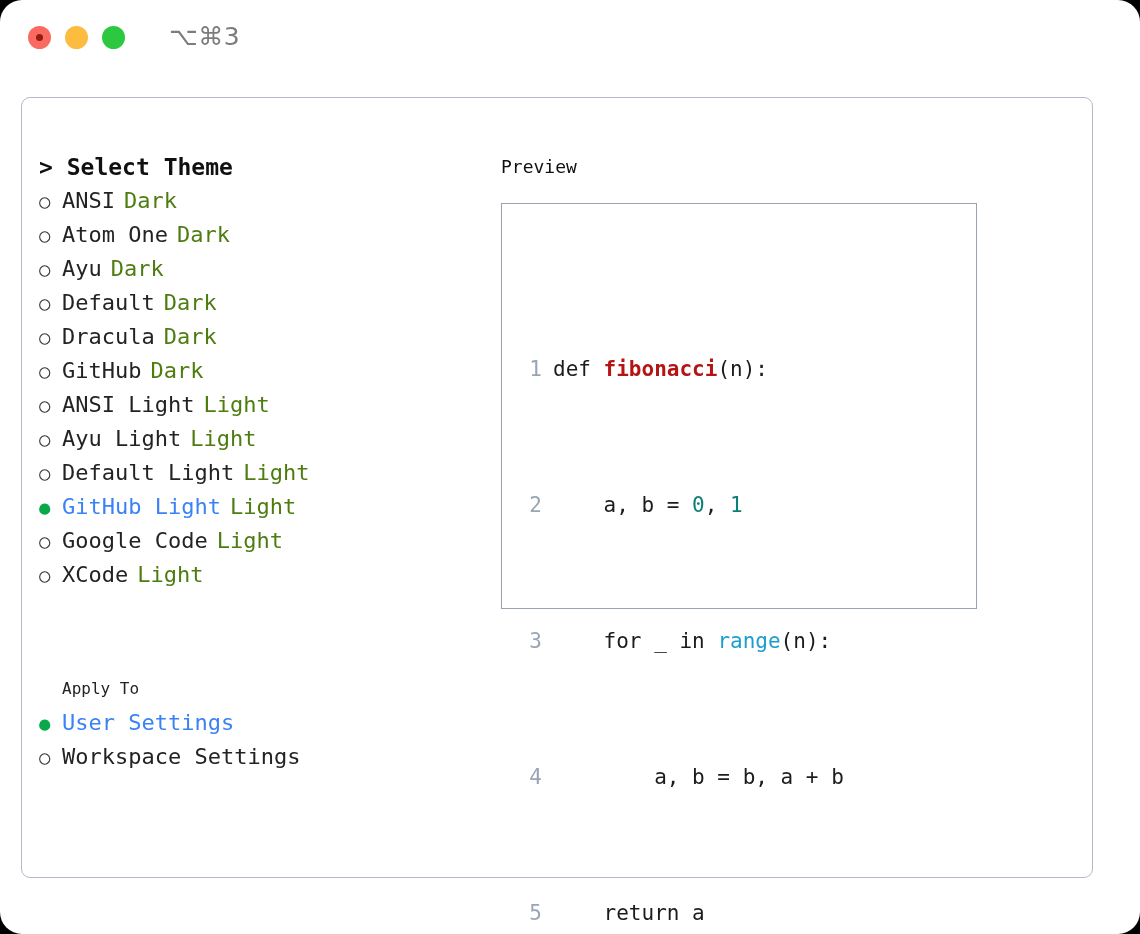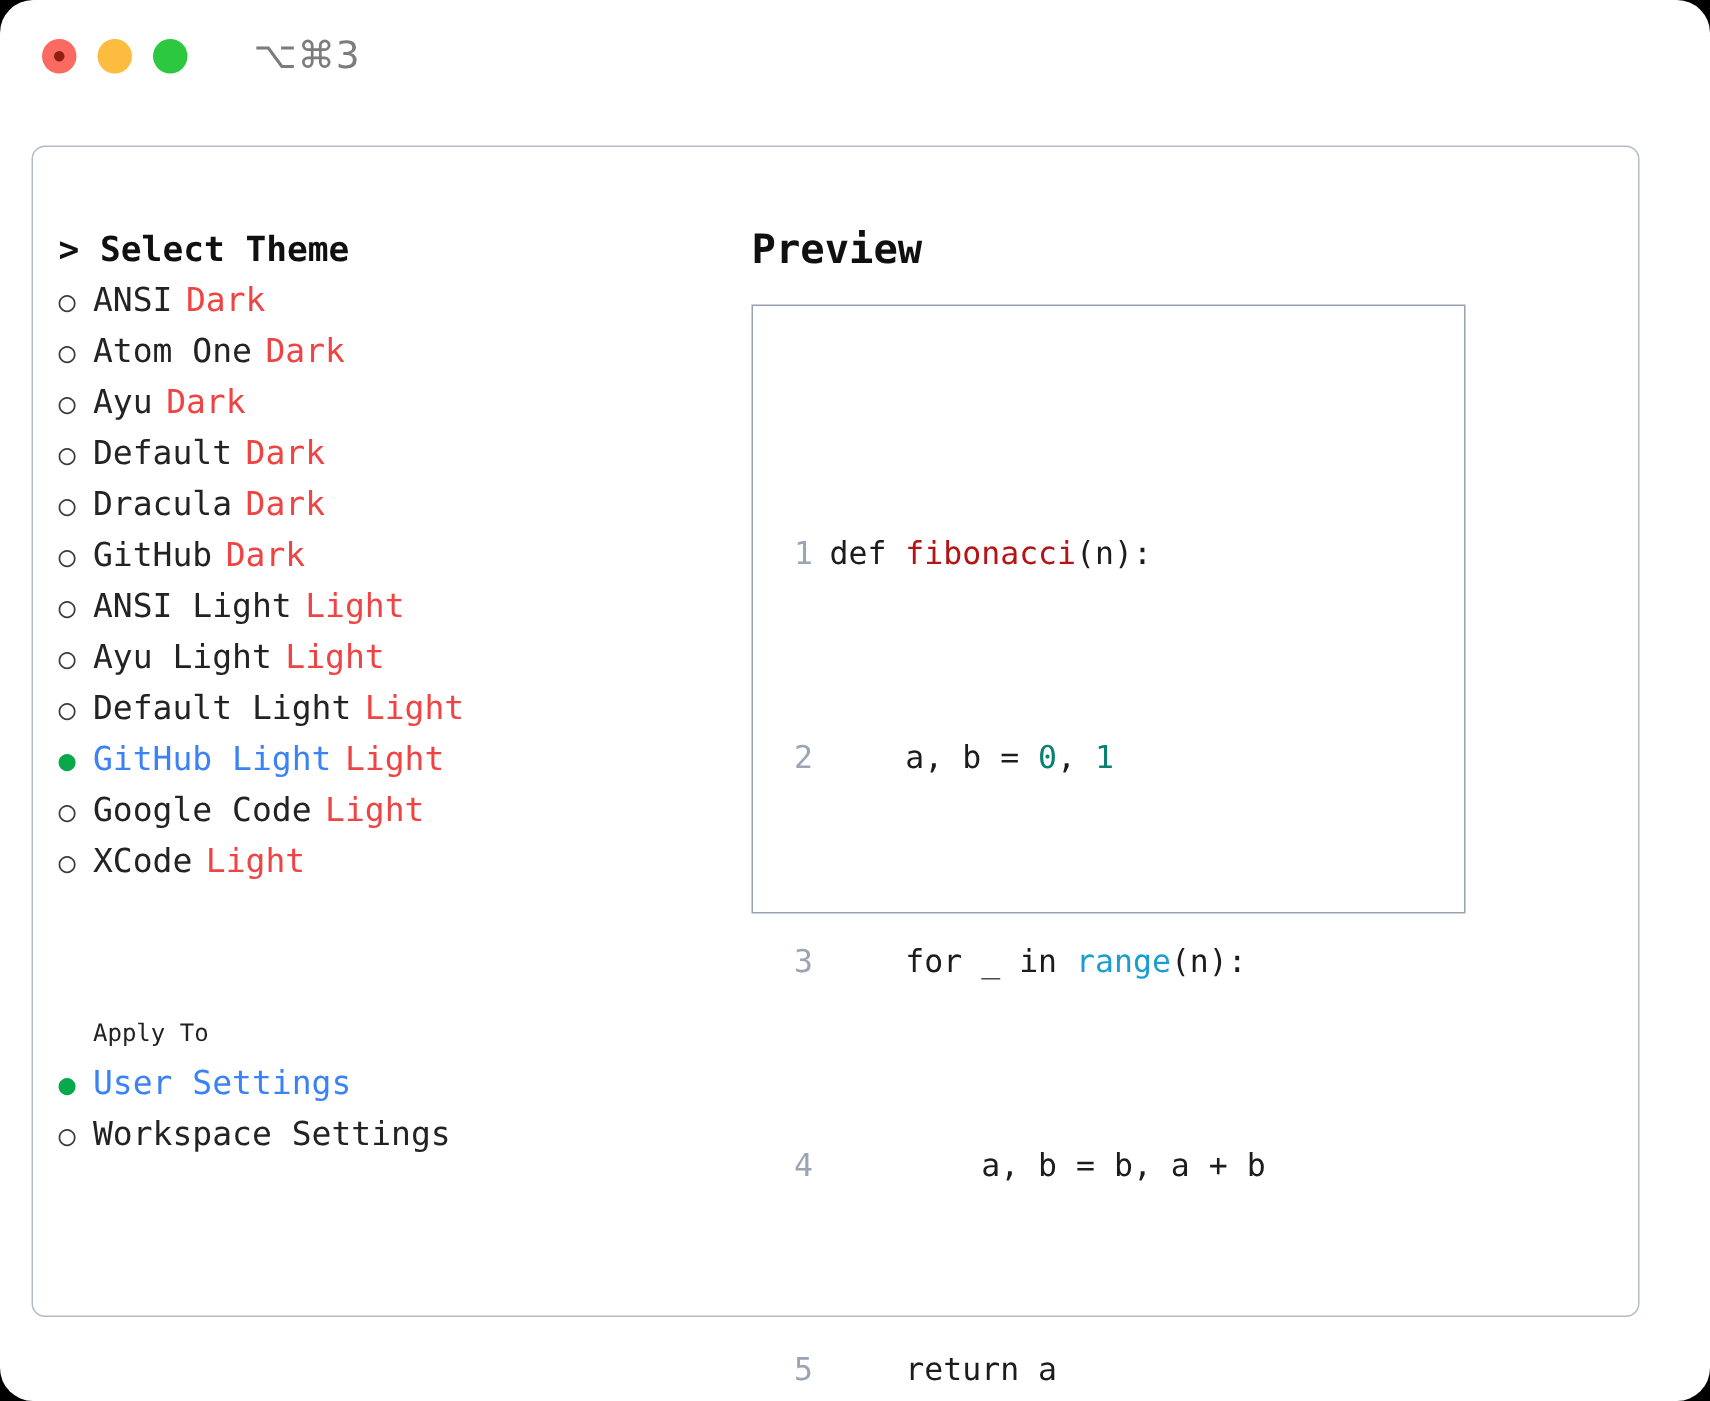--- a/index.html
+++ b/index.html
@@ -109,21 +109,21 @@
     width: 23px;
     flex: 0 0 23px;
     font-size: 19px;
     color: #3b3b3b;
     line-height: 34px;
   }
   .opt-row.is-selected .opt-marker { color: #09a94b; }
   .opt-label { color: #232323; }
   .opt-row.is-selected .opt-label { color: #3b82f6; }
   .opt-badge {
-    color: #ef4444;
+    color: #4d7c0f;
     margin-left: 9px;
   }
 
   #apply-pane {
     position: absolute;
     left: 17px;
     top: 574px;
     width: 450px;
   }
   .apply-heading {
@@ -148,22 +148,22 @@
   }
 
   
   #preview-pane {
     position: absolute;
     left: 479px;
     top: 52px;
     width: 495px;
   }
   #preview-title {
-    font-size: 27px;
-    font-weight: bold;
+    font-size: 18px;
+    font-weight: normal;
     color: #101010;
     line-height: 34px;
     white-space: pre;
   }
   #preview-box {
     position: absolute;
     left: 479px;
     top: 105px;
     width: 476px;
     height: 406px;
@@ -179,21 +179,21 @@
   }
   .code-line { display: flex; white-space: pre; }
   .lineno {
     width: 26px;
     flex: 0 0 26px;
     text-align: right;
     color: #9aa5b4;
     margin-right: 11px;
   }
   .code-text { color: #1c1c1c; }
-  .tok-fn   { color: #b41414; }
+  .tok-fn   { color: #b41414; font-weight: bold; }
   .tok-num  { color: #0d8074; }
   .tok-call { color: #1b9dd0; }
 </style>
 </head>
 <body>
 
 <div id="app-window">
 
   <div id="titlebar">
     <div class="traffic-lights">

